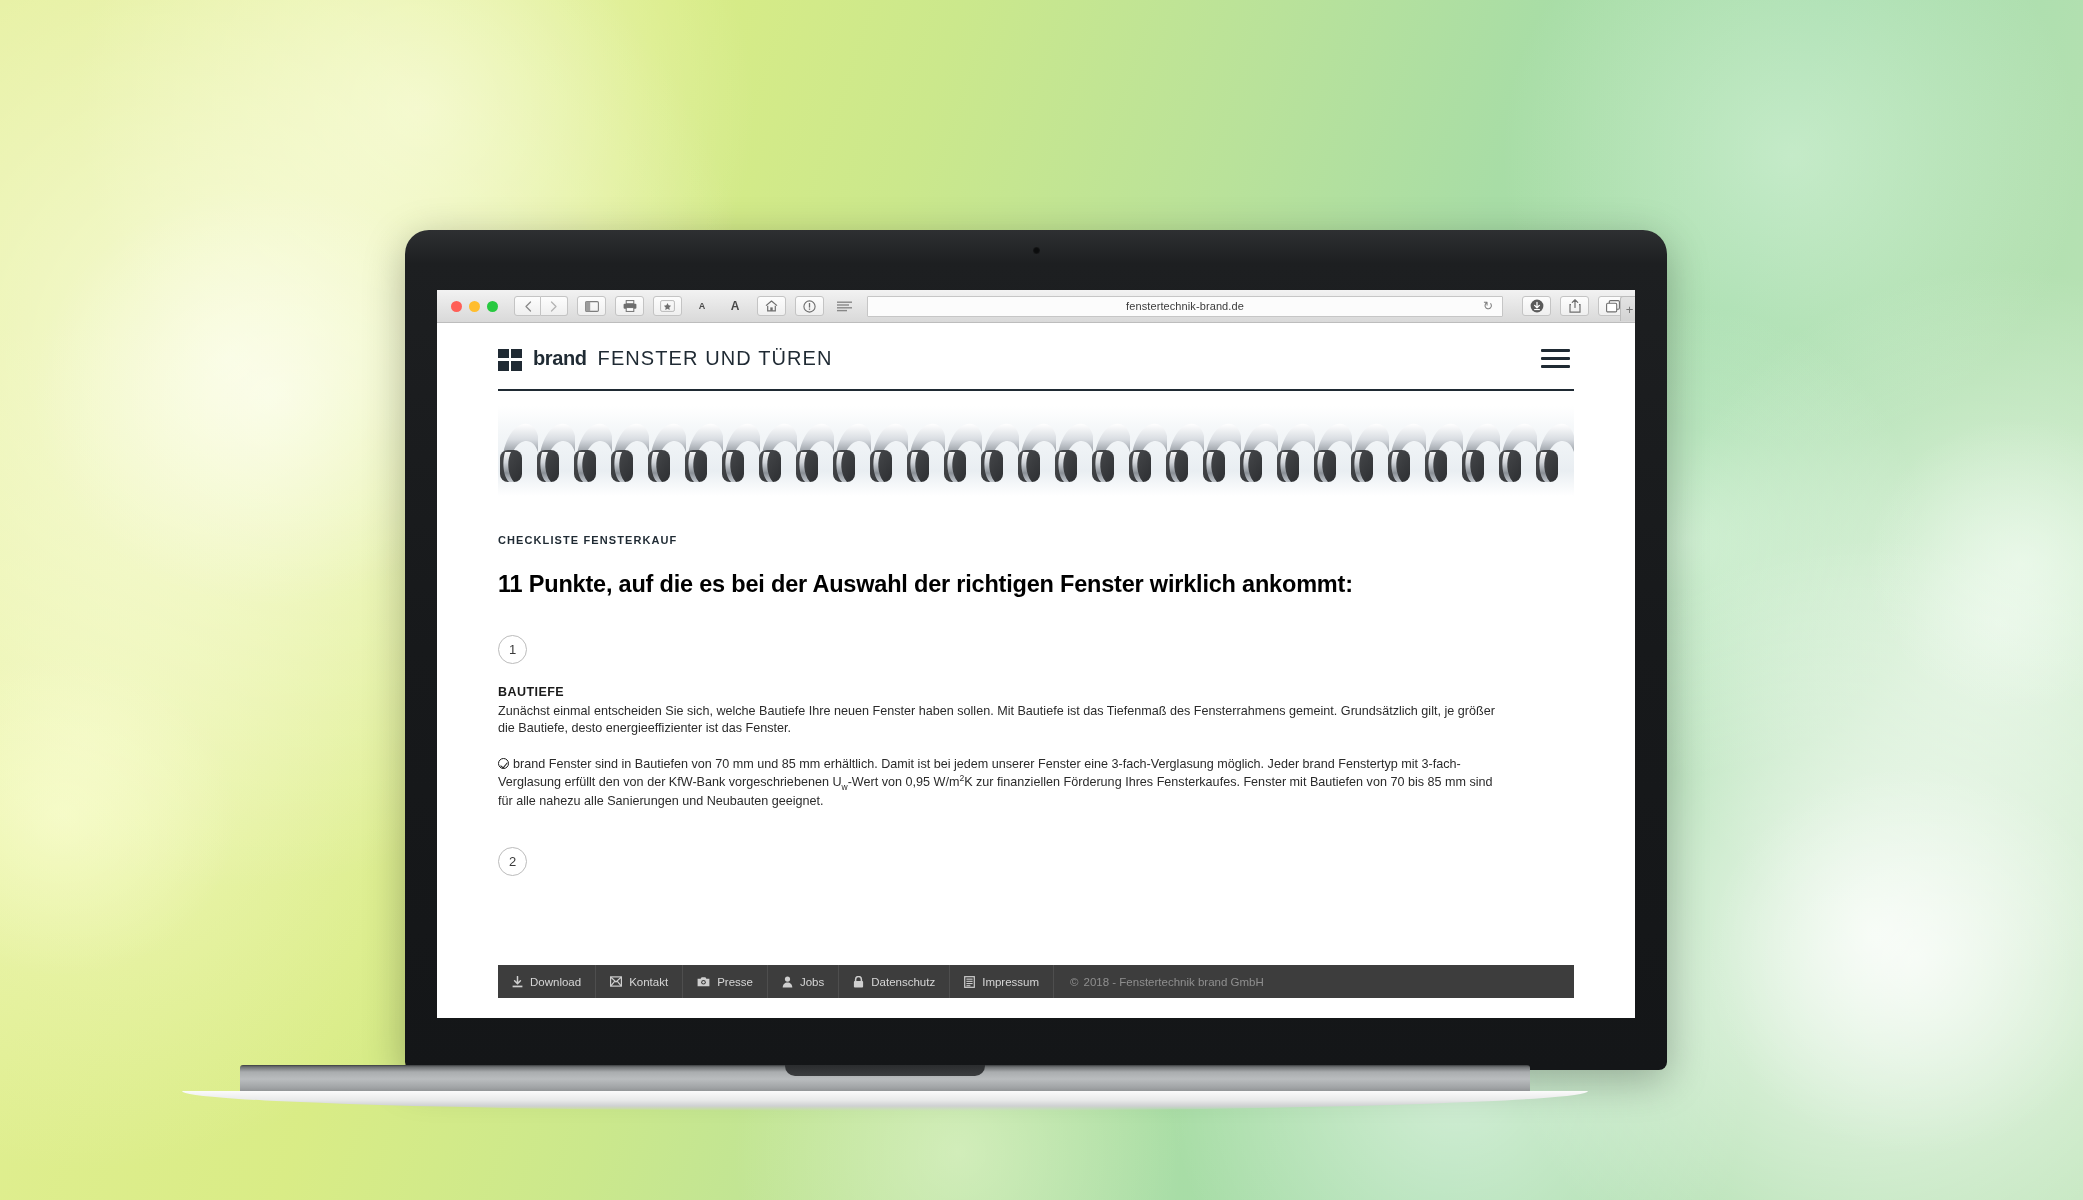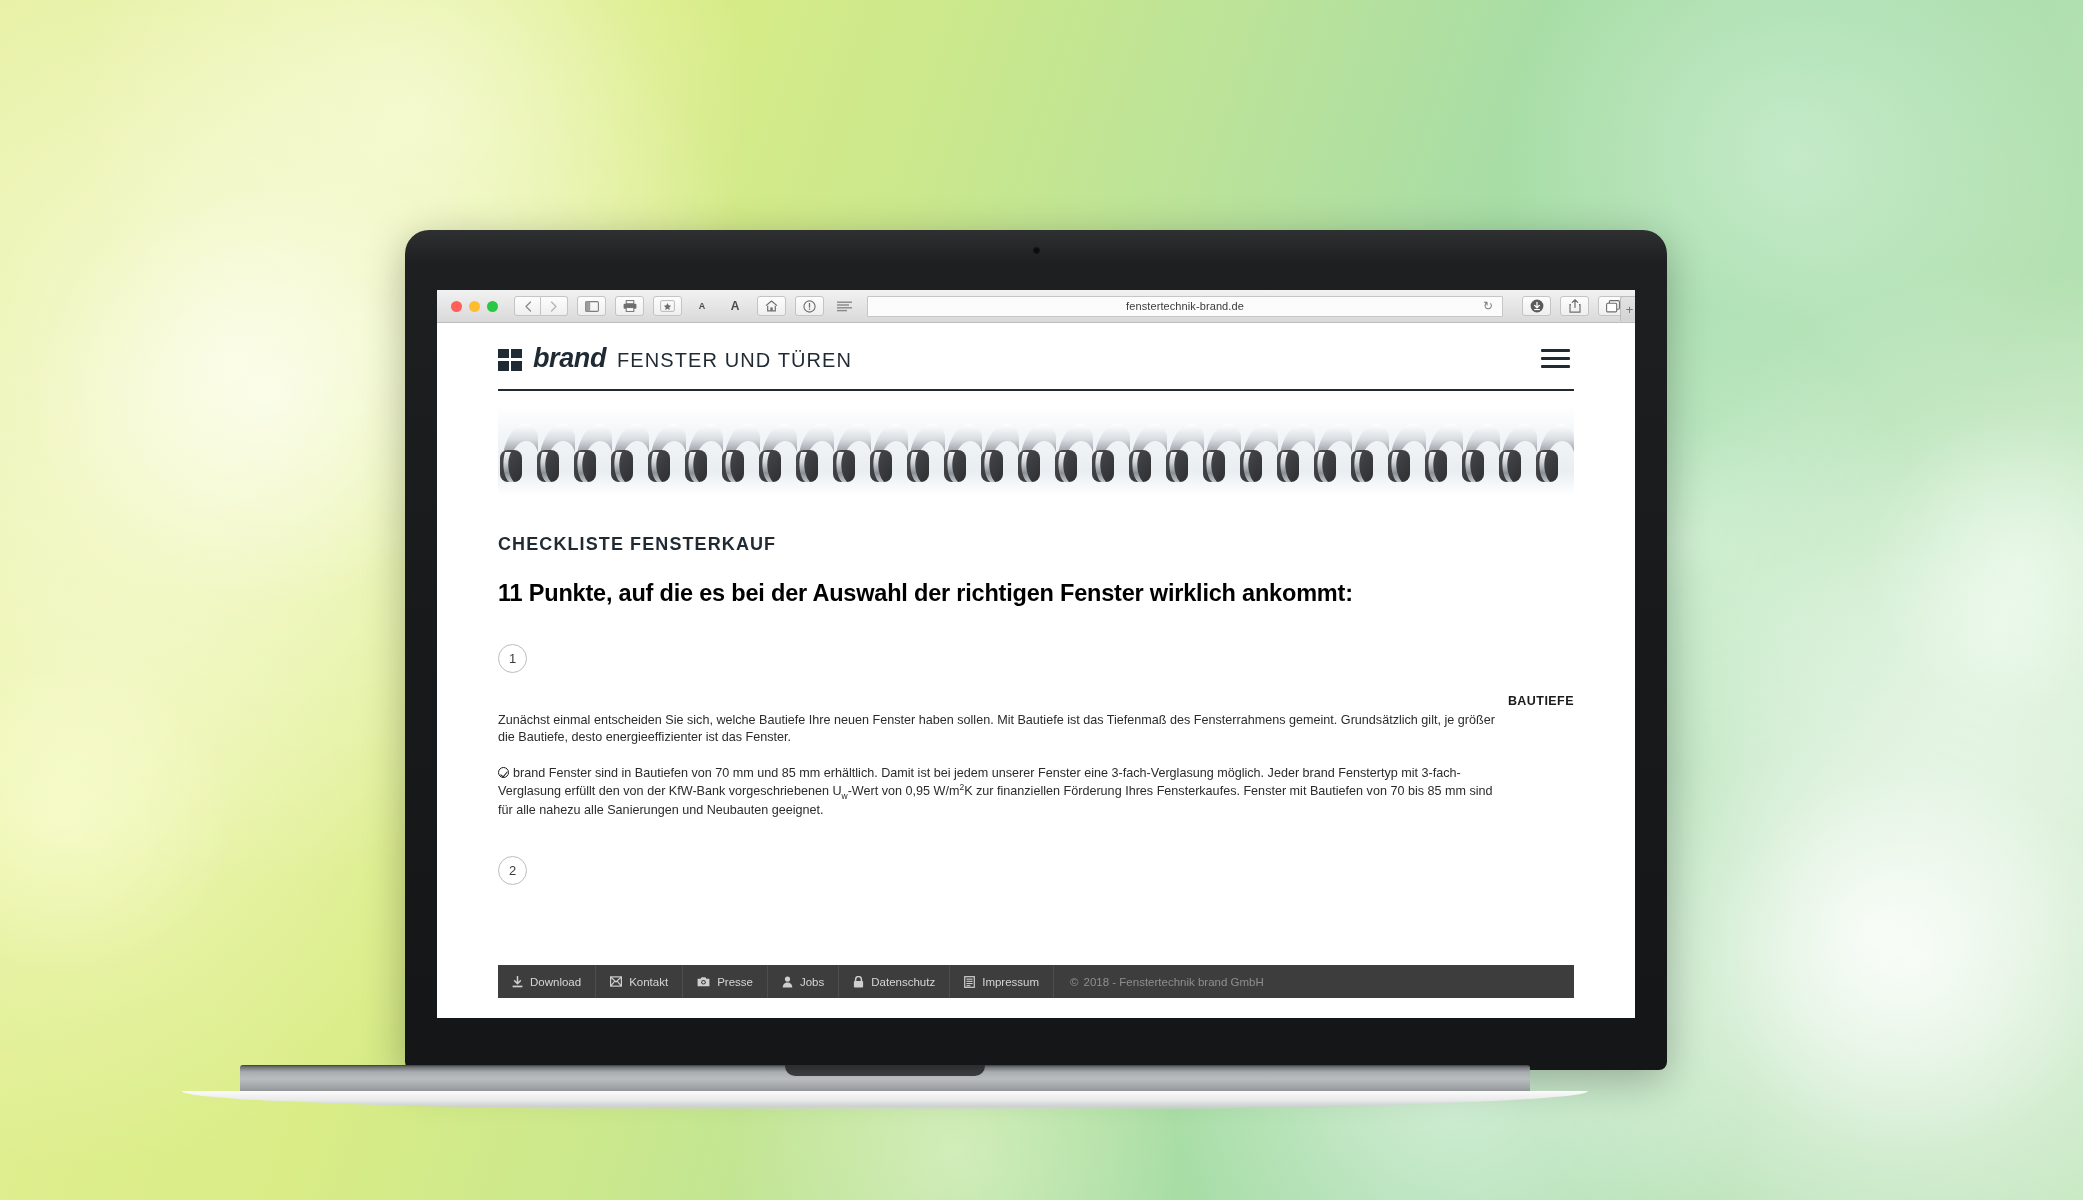--- a/index.html
+++ b/index.html
@@ -178,22 +178,22 @@
   #logo-mark {
     width: 24px; height: 22px;
     display: grid;
     grid-template-columns: 1fr 1fr; grid-template-rows: 1fr 1fr;
     gap: 2.5px;
     align-self: center;
     position: relative; top: 1px;
   }
   #logo-mark i { background: #1f2a33; display: block; }
   #logo-word {
-    font-size: 27px; font-weight: 700; color: #1f2a33;
-    letter-spacing: -0.4px; line-height: 1; font-style: italic;
+    font-size: 20px; font-weight: 700; color: #1f2a33;
+    letter-spacing: -0.4px; line-height: 1;
   }
   #site-title {
     font-size: 20px; color: #1f2a33; letter-spacing: 1.1px;
     line-height: 1; font-weight: 400;
   }
   #hamburger { display: flex; flex-direction: column; gap: 5px; padding: 4px; cursor: pointer; }
   #hamburger span { display: block; width: 29px; height: 3px; background: #1f2a33; border-radius: 1px; }
 
   
   #spiral-banner {
@@ -201,39 +201,39 @@
     height: 90px;
     background: linear-gradient(180deg,#ffffff 0%, #f6f8fa 22%, #eef2f5 55%, #f7f9fb 88%, #ffffff 100%);
     position: relative;
     overflow: hidden;
   }
   #spiral-banner svg { display: block; width: 100%; height: 100%; }
 
   
   #kicker {
     margin-top: 38px;
-    font-size: 18px; font-weight: 700; letter-spacing: 1.1px;
+    font-size: 11px; font-weight: 700; letter-spacing: 1.1px;
     color: #1f2a33;
   }
   #headline {
     margin-top: 25px;
     font-size: 23.5px; font-weight: 700; color: #000000;
     letter-spacing: -0.2px;
   }
 
   .step-badge {
     margin-top: 37px;
     width: 29px; height: 29px; border-radius: 50%;
     border: 1px solid #bcbcbc;
     display: flex; align-items: center; justify-content: center;
     font-size: 13px; color: #3a3a3a;
   }
   .step-title {
     margin-top: 21px;
-    font-size: 12.5px; font-weight: 700; letter-spacing: 0.45px; color: #1a1a1a; text-align: right;
+    font-size: 12.5px; font-weight: 700; letter-spacing: 0.45px; color: #1a1a1a;
   }
   .body-text {
     margin-top: 4px;
     font-size: 12.6px; line-height: 1.33; color: #2b2b2b;
     max-width: 1010px;
   }
   .body-text.spaced { margin-top: 20px; }
   .check-icon {
     display: inline-block; width: 11px; height: 11px;
     border: 1.3px solid #1a1a1a; border-radius: 50%;

